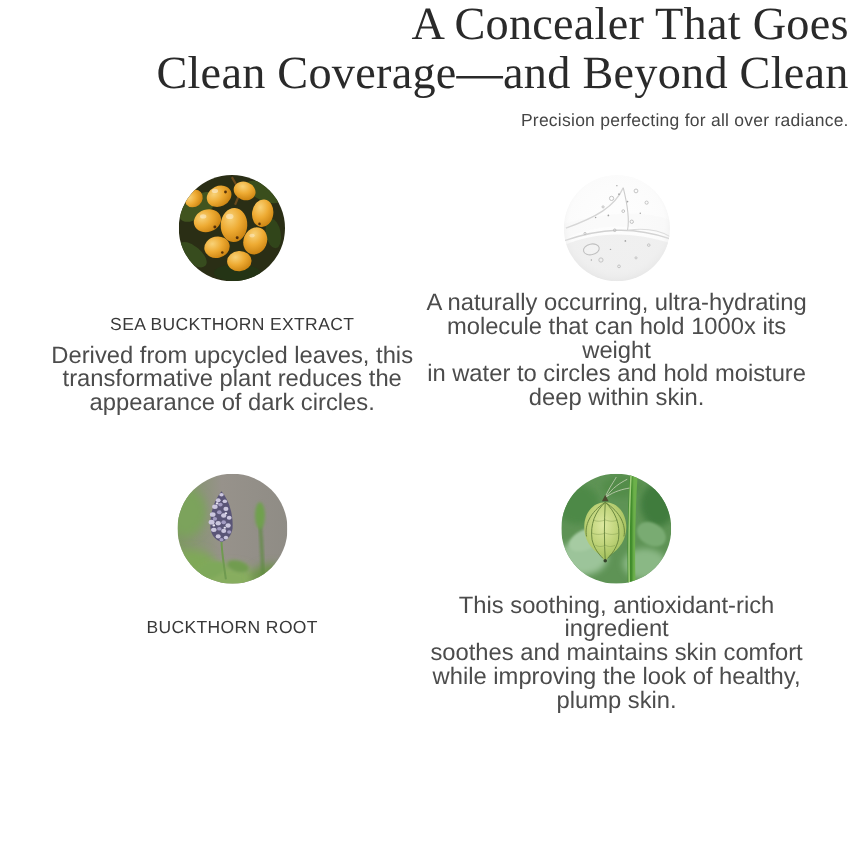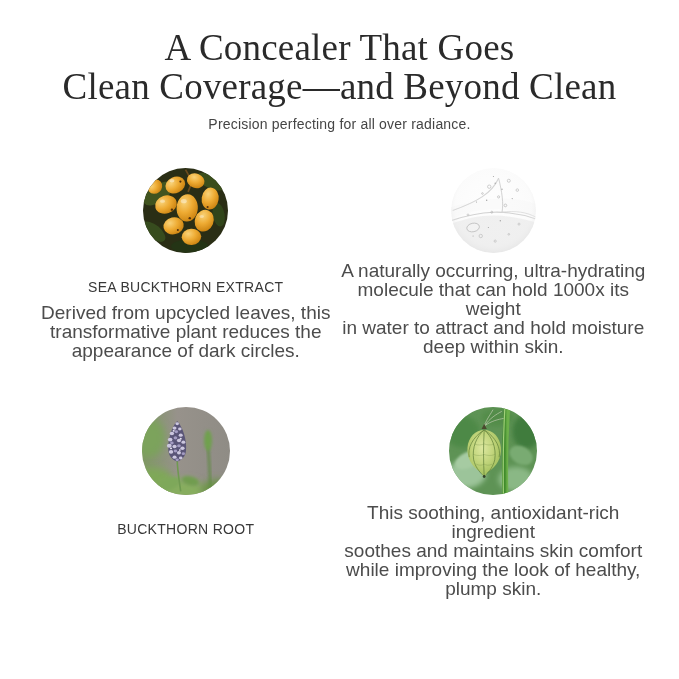--- a/index.html
+++ b/index.html
@@ -5,21 +5,21 @@
   * { margin: 0; padding: 0; box-sizing: border-box; }
   html, body { background: #ffffff; }
   .page {
     width: 679px;
     height: 679px;
     background: #ffffff;
     font-family: "Liberation Sans", sans-serif;
     overflow: hidden;
     margin: 0 auto;
   }
-  .header { text-align: center; padding-top: 28px; }
+  .header { text-align: right; }
   .title {
     font-family: "Liberation Serif", serif;
     font-weight: 400;
     font-size: 37px;
     line-height: 1.06;
     color: #2a2a2a;
     letter-spacing: 0.2px;
   }
   .subtitle {
     margin-top: 10px;
@@ -165,21 +165,21 @@
             <circle cx="44" cy="70" r="0.7"></circle>
             <circle cx="26" cy="80" r="0.7"></circle>
             <circle cx="72" cy="36" r="0.7"></circle>
             <circle cx="50" cy="10" r="0.7"></circle>
           </g>
           <circle cx="50" cy="50" r="50" fill="url(#gelEdge)"></circle>
         </svg>
       </div>
       <div class="ing-desc">A naturally occurring, ultra-hydrating
 molecule that can hold 1000x its weight
-in water to attract and hold moisture
+in water to circles and hold moisture
 deep within skin.</div>
     </div>
 
     <div class="cell row2">
       <div class="circle-img">
         <svg viewBox="0 0 100 100">
           <defs>
             <linearGradient id="licBg" x1="0" y1="0" x2="1" y2="0">
               <stop offset="0" stop-color="#7e9763"></stop>
               <stop offset="0.4" stop-color="#97928b"></stop>

